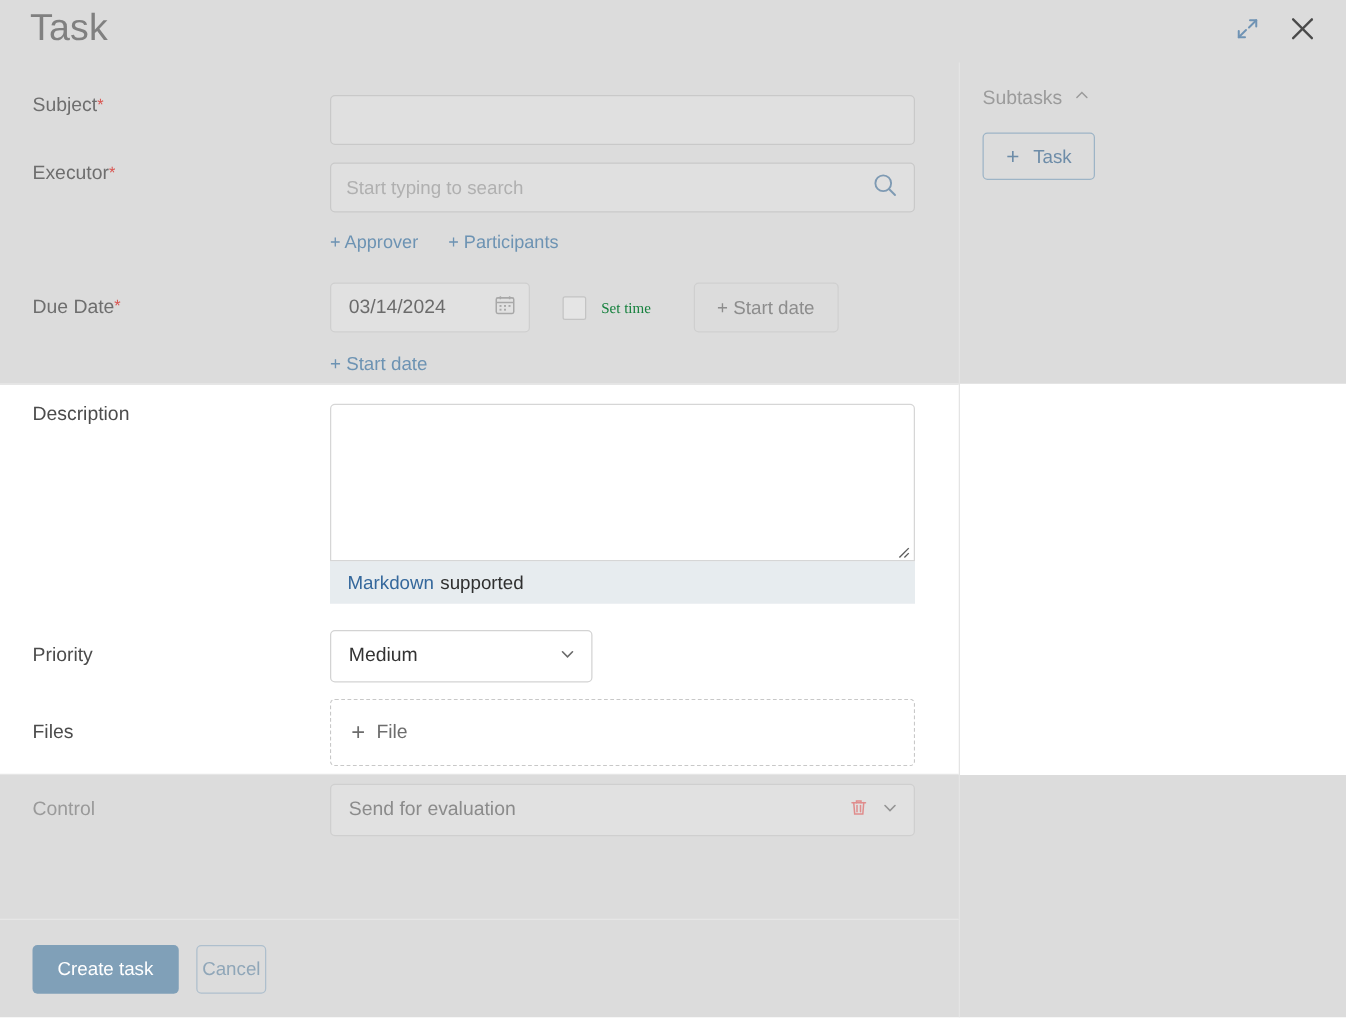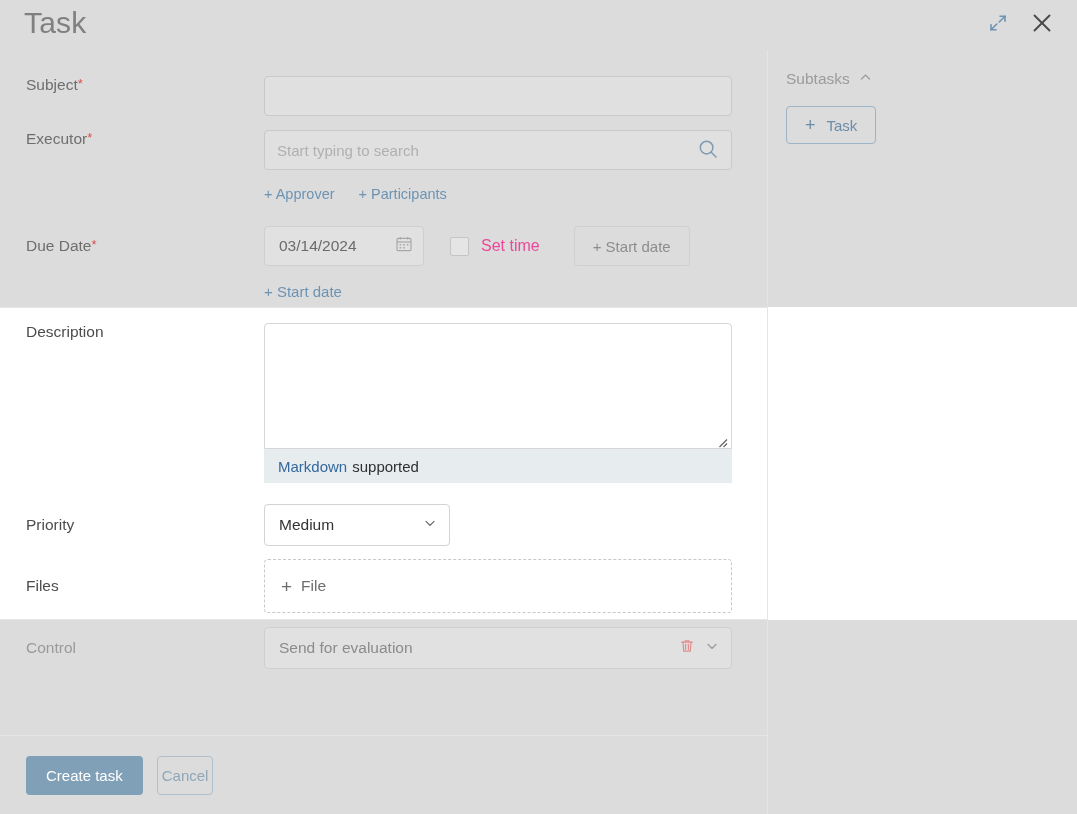--- a/index.html
+++ b/index.html
@@ -114,21 +114,21 @@
   }
   .cal-ico { margin-left: auto; opacity: .65; }
 
   .chk {
     width: 19px; height: 19px;
     border: 1px solid #c4c4c4;
     border-radius: 2px;
     background: rgba(255,255,255,0.25);
     cursor: pointer;
   }
-  .chk-lbl { font-size: 16px; color: #ec4899; margin-left: 12px; }
+  .chk-lbl { font-size: 12px; color: #15803d; margin-left: 12px; font-family: Liberation Serif, serif; }
 
   .ghost-btn {
     height: 40px;
     border: 1px solid #cfcfcf; border-radius: 4px;
     background: transparent;
     display: flex; align-items: center; justify-content: center;
     padding: 0 18px;
     font-size: 15px; color: #8d8d8d;
     cursor: pointer;
   }
@@ -150,21 +150,21 @@
     background: #e7ecef;
     display: flex; align-items: center;
     padding: 0 14px;
     font-size: 15px;
   }
   .md-link { color: #35689c; cursor: pointer; }
   .md-rest { color: #2f2f2f; margin-left: 5px; }
 
   
   .select {
-    width: 186px; height: 42px;
+    width: 210px; height: 42px;
     border: 1px solid #d3d3d3; border-radius: 4px;
     background: #fff;
     display: flex; align-items: center;
     padding: 0 12px 0 14px;
     font-size: 15.5px; color: #333;
     cursor: pointer;
   }
   .select .chev { margin-left: auto; }
 
   

